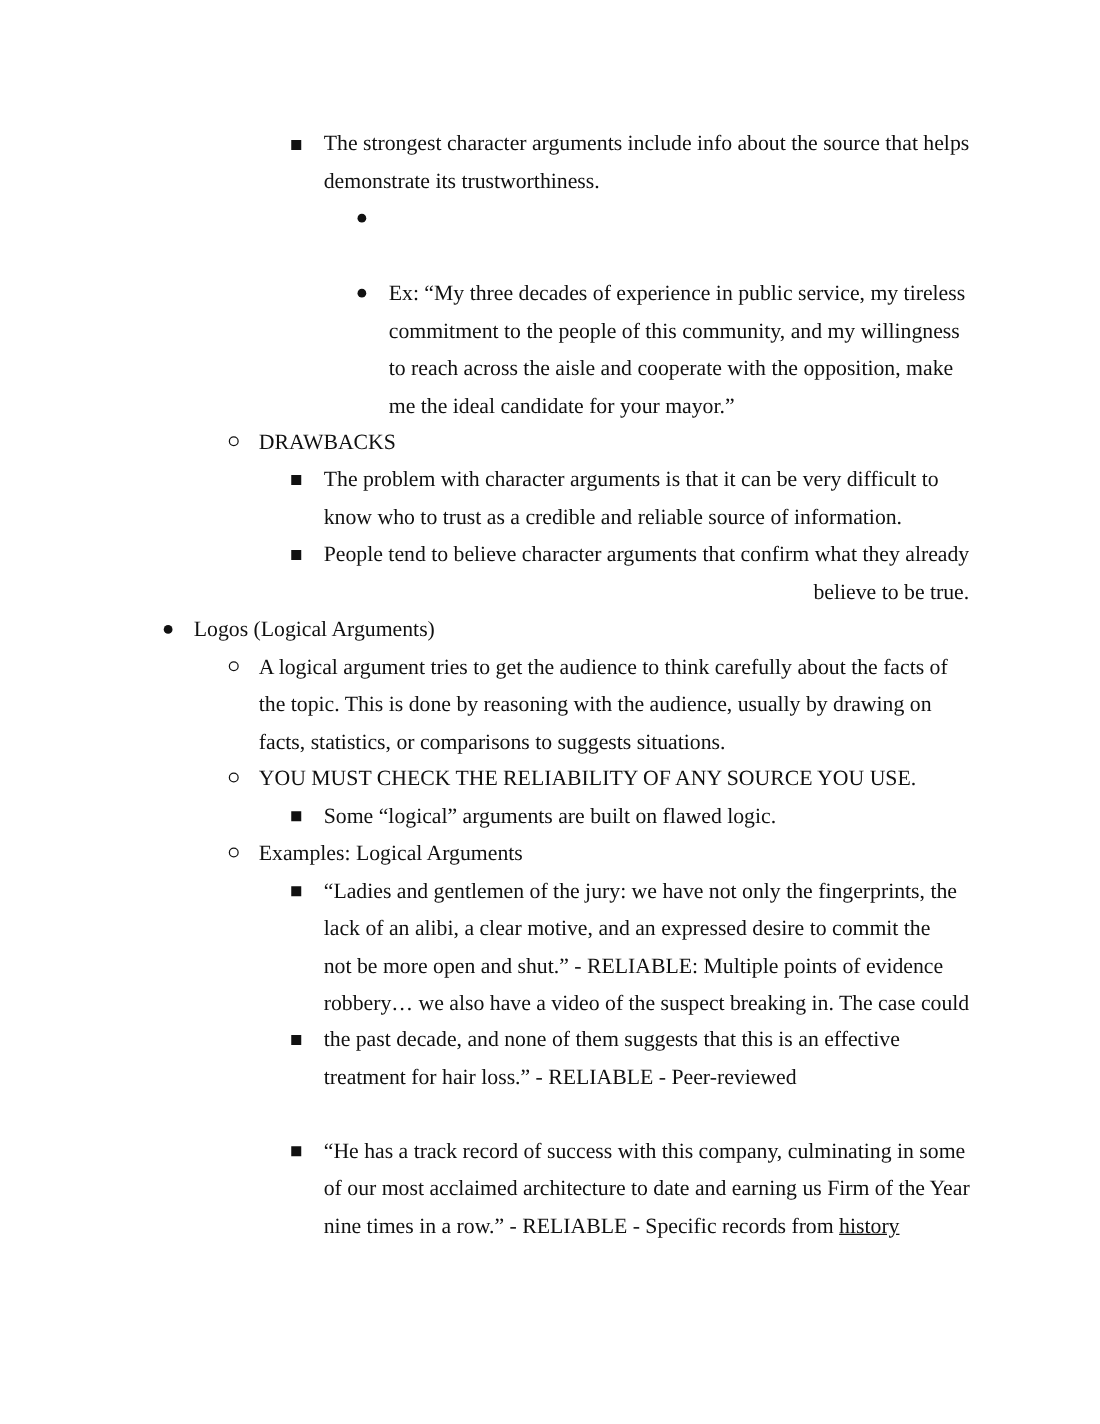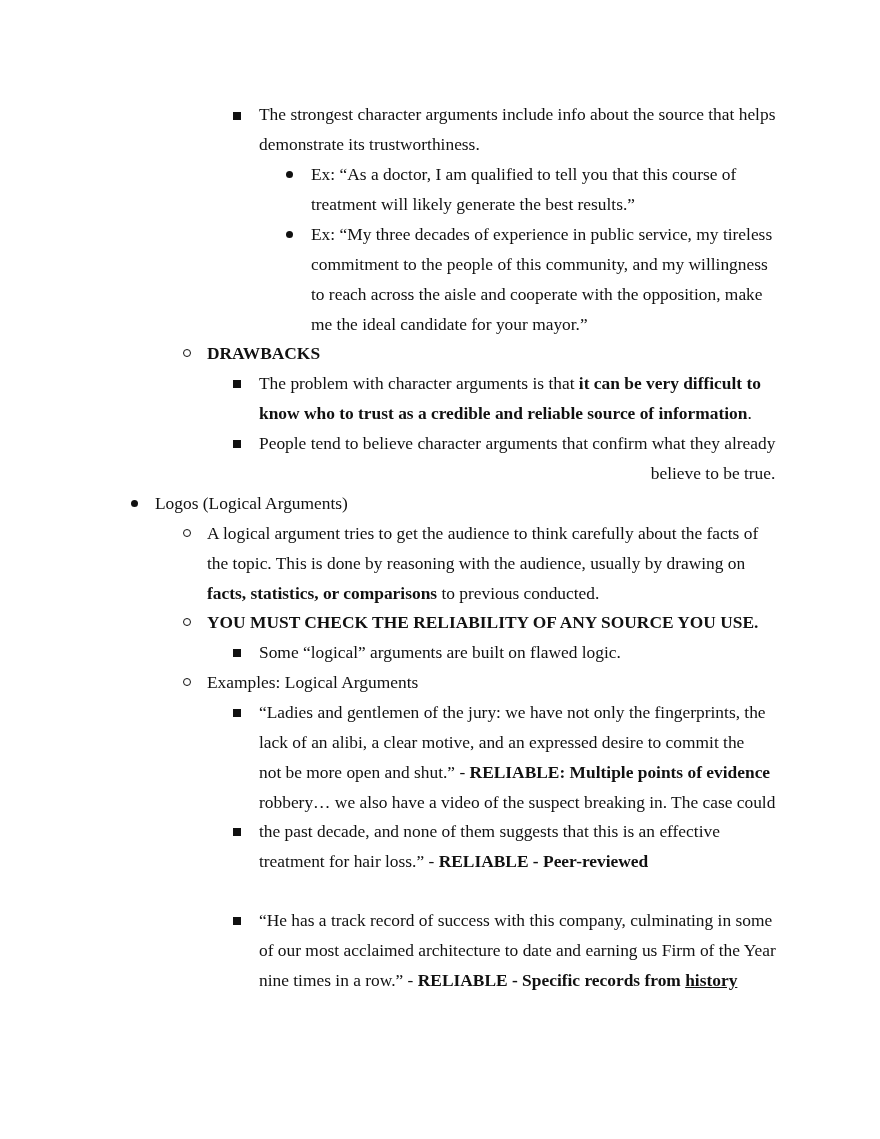--- a/index.html
+++ b/index.html
@@ -3,40 +3,36 @@
   <meta charset="utf-8">
   <style>
     html, body { margin: 0; padding: 0; background: #ffffff; }
     body { width: 880px; height: 1139px; position: relative; overflow: hidden;
            font-family: "Liberation Serif", "DejaVu Serif", serif; color: #111111; }
     .page { position: absolute; left: 0; top: 0; width: 784px; height: 1139px; }
     .item { position: absolute; font-size: 17.4px; line-height: 30px; white-space: nowrap; }
     .sq { position: absolute; width: 8px; height: 8px; background: #111; }
     .dot { position: absolute; width: 7px; height: 7px; border-radius: 50%; background: #111; }
     .circ { position: absolute; width: 6px; height: 6px; border-radius: 50%; border: 1px solid #111; background: #fff; }
-    b { font-weight: bold; }
+    b { font-weight: normal; }
     u { text-decoration: underline; }
     .line { display: block; height: 30px; }
   </style>
 </head>
 <body>
 
 <div class="page">
 
   <div class="sq" style="left:233px; top:112px;"></div>
   <div class="item" style="left:259px; top:99px;">
     <span class="line">The strongest character arguments include info about the source that helps</span>
     <span class="line">demonstrate its trustworthiness.</span>
   </div>
 
   <div class="dot" style="left:286px; top:171px;"></div>
-  <div class="item" style="left:311px; top:159px;">
-    <span class="line">Ex: “As a doctor, I am qualified to tell you that this course of</span>
-    <span class="line">treatment will likely generate the best results.”</span>
-  </div>
 
   <div class="dot" style="left:286px; top:231px;"></div>
   <div class="item" style="left:311px; top:219px;">
     <span class="line">Ex: “My three decades of experience in public service, my tireless</span>
     <span class="line">commitment to the people of this community, and my willingness</span>
     <span class="line">to reach across the aisle and cooperate with the opposition, make</span>
     <span class="line">me the ideal candidate for your mayor.”</span>
   </div>
 
   <div class="circ" style="left:183px; top:349px;"></div>
@@ -58,21 +54,21 @@
 
   <div class="dot" style="left:131px; top:500px;"></div>
   <div class="item" style="left:155px; top:488px;">
     <span class="line">Logos (Logical Arguments)</span>
   </div>
 
   <div class="circ" style="left:183px; top:529px;"></div>
   <div class="item" style="left:207px; top:518px;">
     <span class="line">A logical argument tries to get the audience to think carefully about the facts of</span>
     <span class="line">the topic. This is done by reasoning with the audience, usually by drawing on</span>
-    <span class="line"><b>facts, statistics, or comparisons</b><span> to previous conducted.</span></span>
+    <span class="line"><b>facts, statistics, or comparisons</b><span> to suggests situations.</span></span>
   </div>
 
   <div class="circ" style="left:183px; top:618px;"></div>
   <div class="item" style="left:207px; top:607px;">
     <b class="line">YOU MUST CHECK THE RELIABILITY OF ANY SOURCE YOU USE.</b>
   </div>
 
   <div class="sq" style="left:233px; top:649px;"></div>
   <div class="item" style="left:259px; top:637px;">
     <span class="line">Some “logical” arguments are built on flawed logic.</span>

